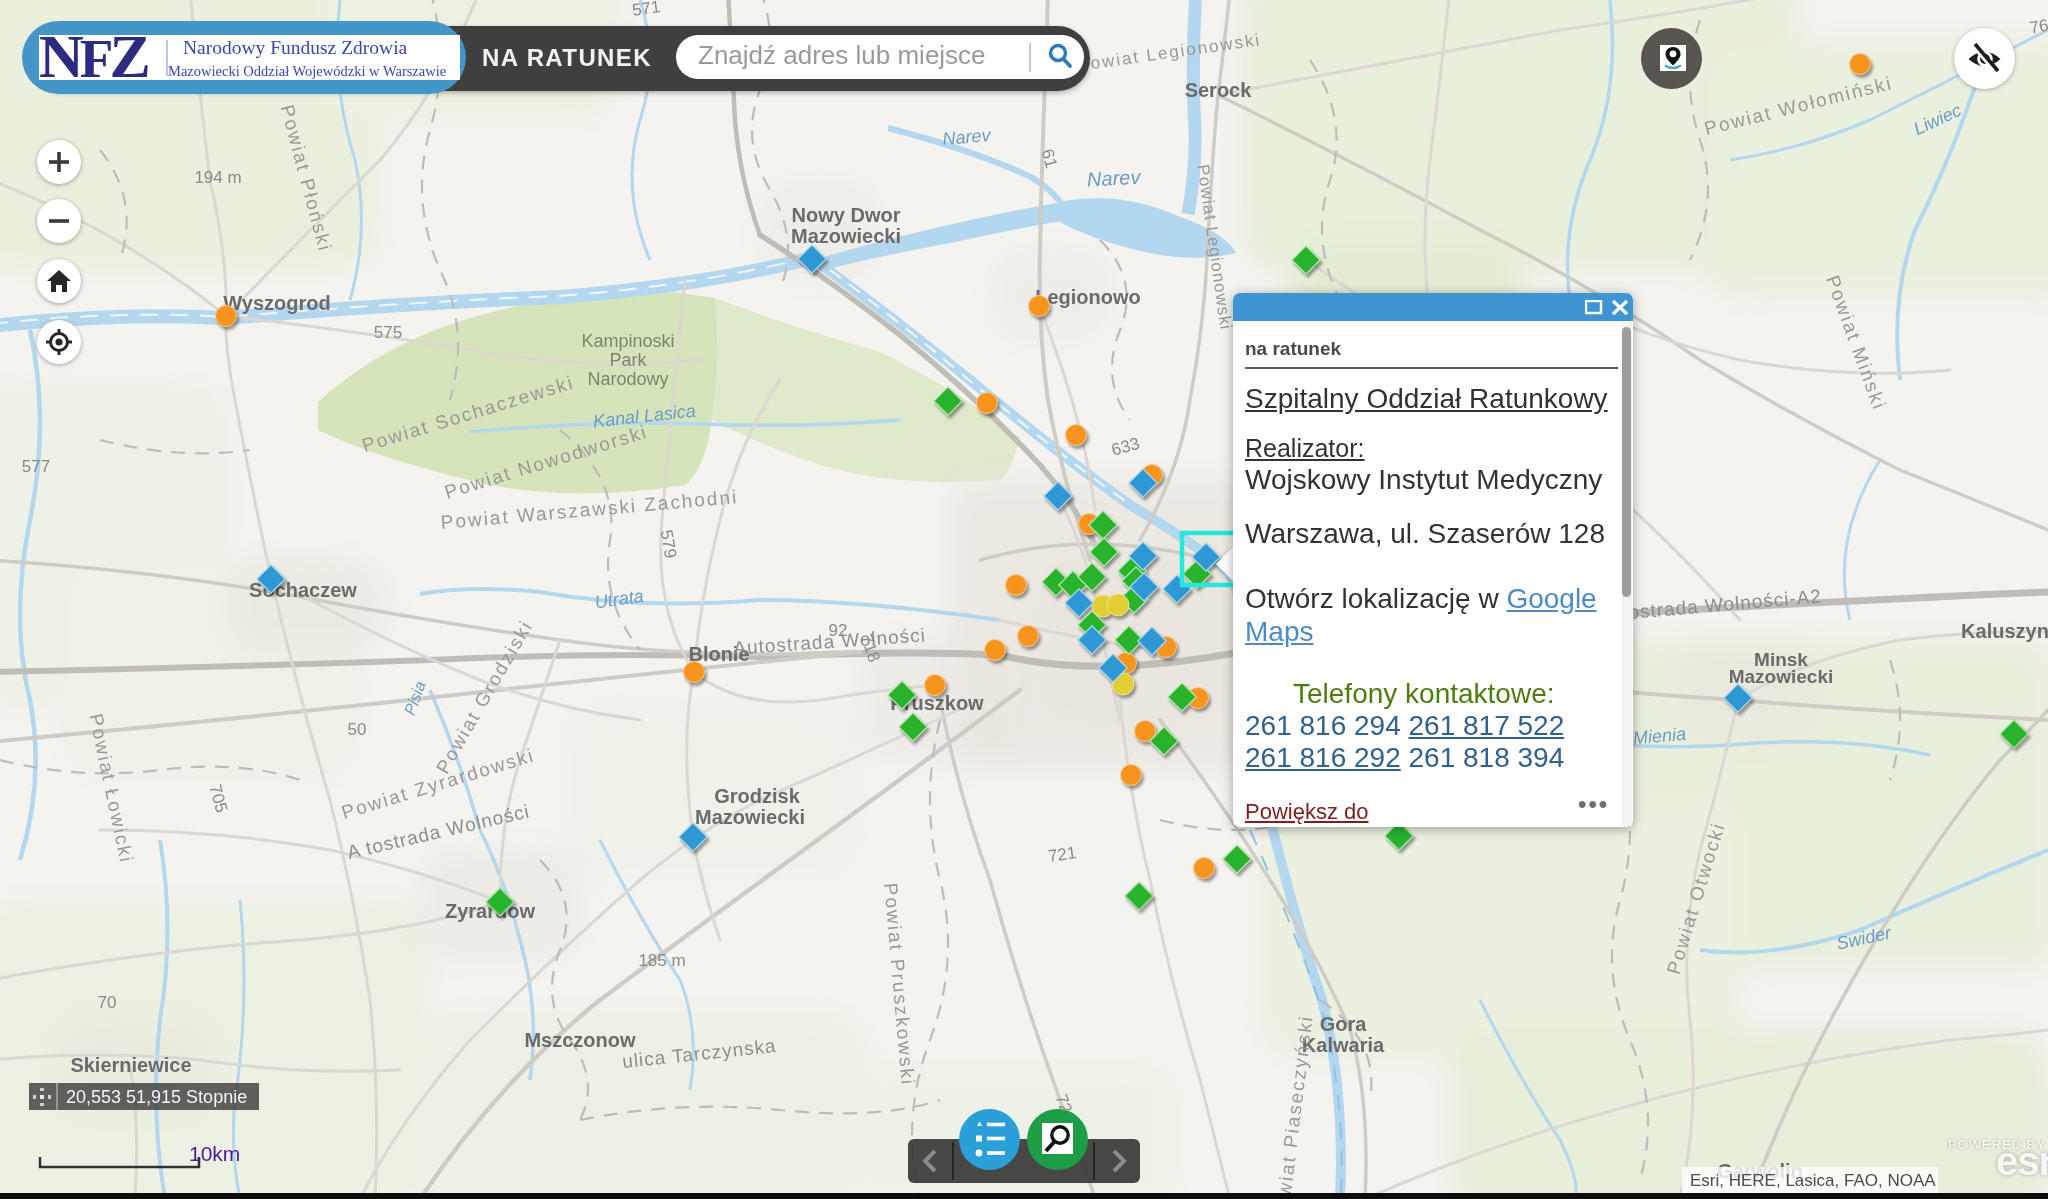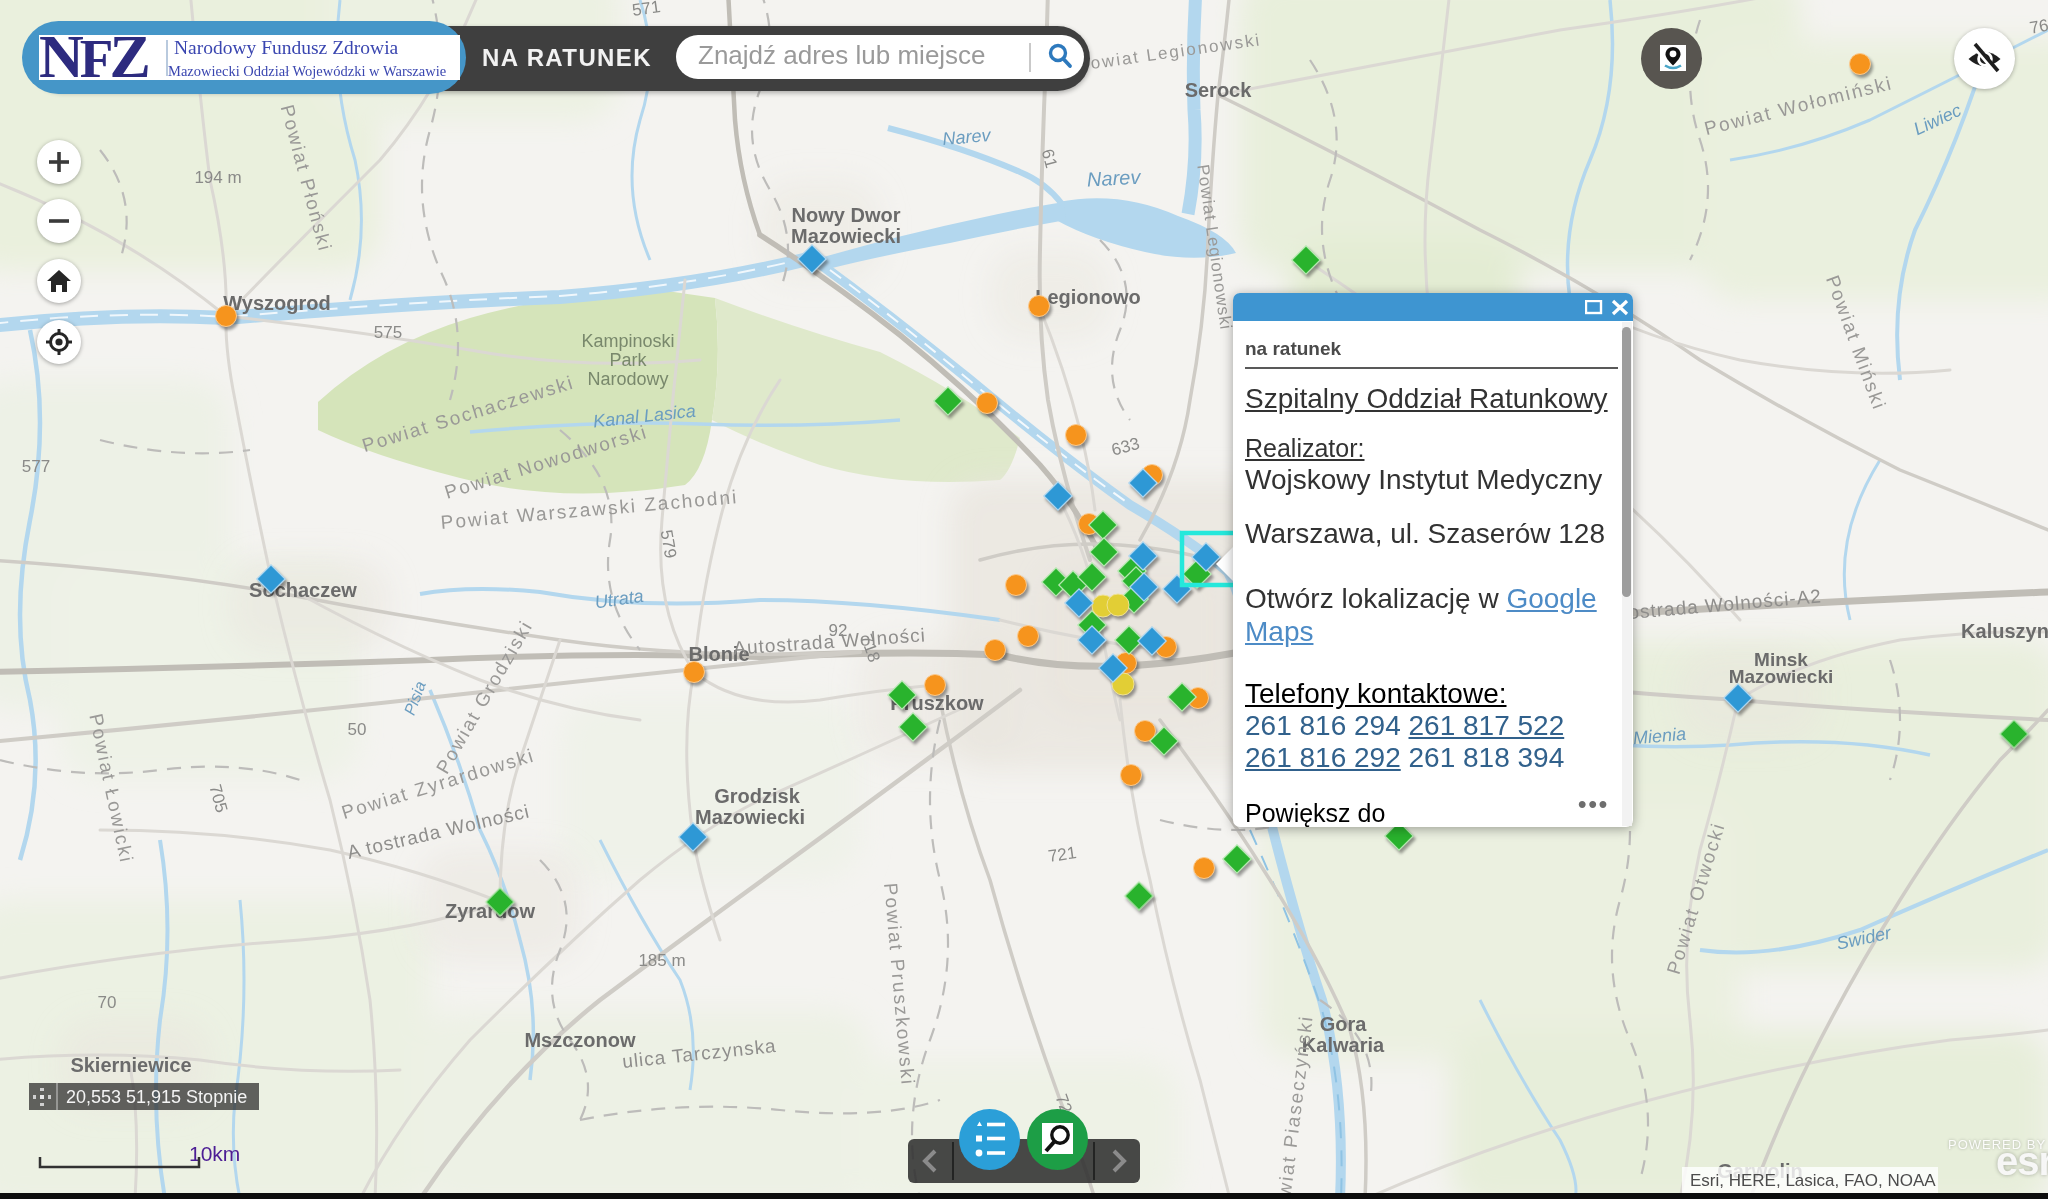--- a/index.html
+++ b/index.html
@@ -268,21 +268,21 @@
 <rect x="1182" y="533" width="60" height="52" fill="none" stroke="#25E8DB" stroke-width="4.5"></rect>
     </g>
 </svg>
 
 <div class="abs" style="left:30px;top:26px;width:1060px;height:65px;background:#3f3f3f;border-radius:33px;box-shadow:0 2px 5px rgba(0,0,0,.3)"></div>
 
 <div class="abs" style="left:22px;top:21px;width:444px;height:73px;background:#4596c8;border-radius:37px"></div>
 <div class="abs" style="left:39px;top:35px;width:421px;height:45px;background:#ffffff"></div>
 <div class="abs" style="left:39px;top:21px;width:115px;height:58px;font-family:'Liberation Serif',serif;font-weight:bold;font-size:62px;color:#2d2b7f;letter-spacing:-4px">N<span style="font-size:55px">F</span>Z</div>
 <div class="abs" style="left:166px;top:40px;width:2px;height:36px;background:#b9cade"></div>
-<div class="abs" style="left:168px;top:37px;width:300px;text-align:left;font-family:'Liberation Serif',serif;color:#3a46b0;font-size:19.5px;line-height:22px"><span style="margin-left:6px">Narodowy Fundusz Zdrowia</span><br><span style="font-size:14.5px">Mazowiecki Oddział Wojewódzki w Warszawie</span></div>
+<div class="abs" style="left:168px;top:37px;width:300px;text-align:left;font-family:'Liberation Serif',serif;color:#3a46b0;font-size:19.5px;line-height:22px"><span style="margin-left:15px">Narodowy Fundusz Zdrowia</span><br><span style="font-size:14.5px">Mazowiecki Oddział Wojewódzki w Warszawie</span></div>
 
 <div class="abs" style="left:482px;top:44px;color:#f2f2f2;font-size:24px;font-weight:bold;letter-spacing:1.4px">NA RATUNEK</div>
 
 <div class="abs" style="left:676px;top:35px;width:408px;height:44px;background:#ffffff;border-radius:22px"></div>
 <div class="abs" style="left:698px;top:40px;font-size:26px;color:#9a9a9a">Znajdź adres lub miejsce</div>
 <div class="abs" style="left:1029px;top:43px;width:1.5px;height:29px;background:#c9c9c9"></div>
 <svg class="abs" style="left:1042px;top:39px" width="36" height="36" viewBox="0 0 36 36">
     <circle cx="16" cy="14" r="7.5" fill="none" stroke="#2d79bd" stroke-width="3.4"></circle>
     <line x1="21.5" y1="20" x2="28" y2="27" stroke="#2d79bd" stroke-width="3.8" stroke-linecap="round"></line>
   </svg>
@@ -341,24 +341,24 @@
 <div class="abs" style="left:1622px;top:322px;width:10px;height:504px;background:#f2f2f2"></div>
 <div class="abs" style="left:1622px;top:327px;width:9px;height:270px;background:#9d9d9d;border-radius:5px"></div>
 
 <div class="abs" style="left:1245px;top:338px;font-size:19px;font-weight:bold;color:#4a4a4a">na ratunek</div>
 <div class="abs" style="left:1245px;top:367px;width:373px;height:2px;background:#595959"></div>
 <div class="abs" style="left:1245px;top:383px;font-size:28px;color:#323232;text-decoration:underline">Szpitalny Oddział Ratunkowy</div>
 <div class="abs" style="left:1245px;top:434px;font-size:25px;color:#323232;text-decoration:underline">Realizator:</div>
 <div class="abs" style="left:1245px;top:464px;font-size:28px;color:#323232">Wojskowy Instytut Medyczny</div>
 <div class="abs" style="left:1245px;top:518px;font-size:28px;color:#323232">Warszawa, ul. Szaserów 128</div>
 <div class="abs" style="left:1245px;top:582px;font-size:28px;color:#323232;width:378px;line-height:33px">Otwórz lokalizację w <span style="color:#4d8bc6;text-decoration:underline">Google Maps</span></div>
-<div class="abs" style="left:1245px;top:678px;font-size:28px;color:#000000;text-decoration:underline">Telefony kontaktowe:</div>
+<div class="abs" style="left:1293px;top:678px;font-size:28px;color:#4d7c0f;">Telefony kontaktowe:</div>
 <div class="abs" style="left:1245px;top:710px;font-size:28px;color:#31618c"><span style="">261 816 294</span> <span style="text-decoration:underline">261 817 522</span></div>
 <div class="abs" style="left:1245px;top:742px;font-size:28px;color:#31618c"><span style="text-decoration:underline">261 816 292</span> <span style="">261 818 394</span></div>
-<div class="abs" style="left:1245px;top:799px;font-size:25px;color:#000000;">Powiększ do</div>
+<div class="abs" style="left:1245px;top:799px;font-size:22px;color:#7f1d1d;text-decoration:underline">Powiększ do</div>
 <div class="abs" style="left:1578px;top:790px;font-size:24px;color:#6e6e6e;letter-spacing:2px;font-weight:bold">•••</div>
 
 <div class="abs" style="left:29px;top:1083px;width:230px;height:27px;background:rgba(40,40,40,.72)"></div>
 <div class="abs" style="left:56px;top:1083px;width:1.5px;height:27px;background:rgba(255,255,255,.35)"></div>
 <svg class="abs" style="left:31px;top:1086px" width="22" height="22" viewBox="0 0 22 22">
     <rect x="9" y="9" width="4" height="4" fill="#e8e8e8"></rect>
     <rect x="9" y="2" width="4" height="3" fill="#cfcfcf"></rect>
     <rect x="9" y="17" width="4" height="3" fill="#cfcfcf"></rect>
     <rect x="2" y="9" width="3" height="4" fill="#cfcfcf"></rect>
     <rect x="17" y="9" width="3" height="4" fill="#cfcfcf"></rect>

